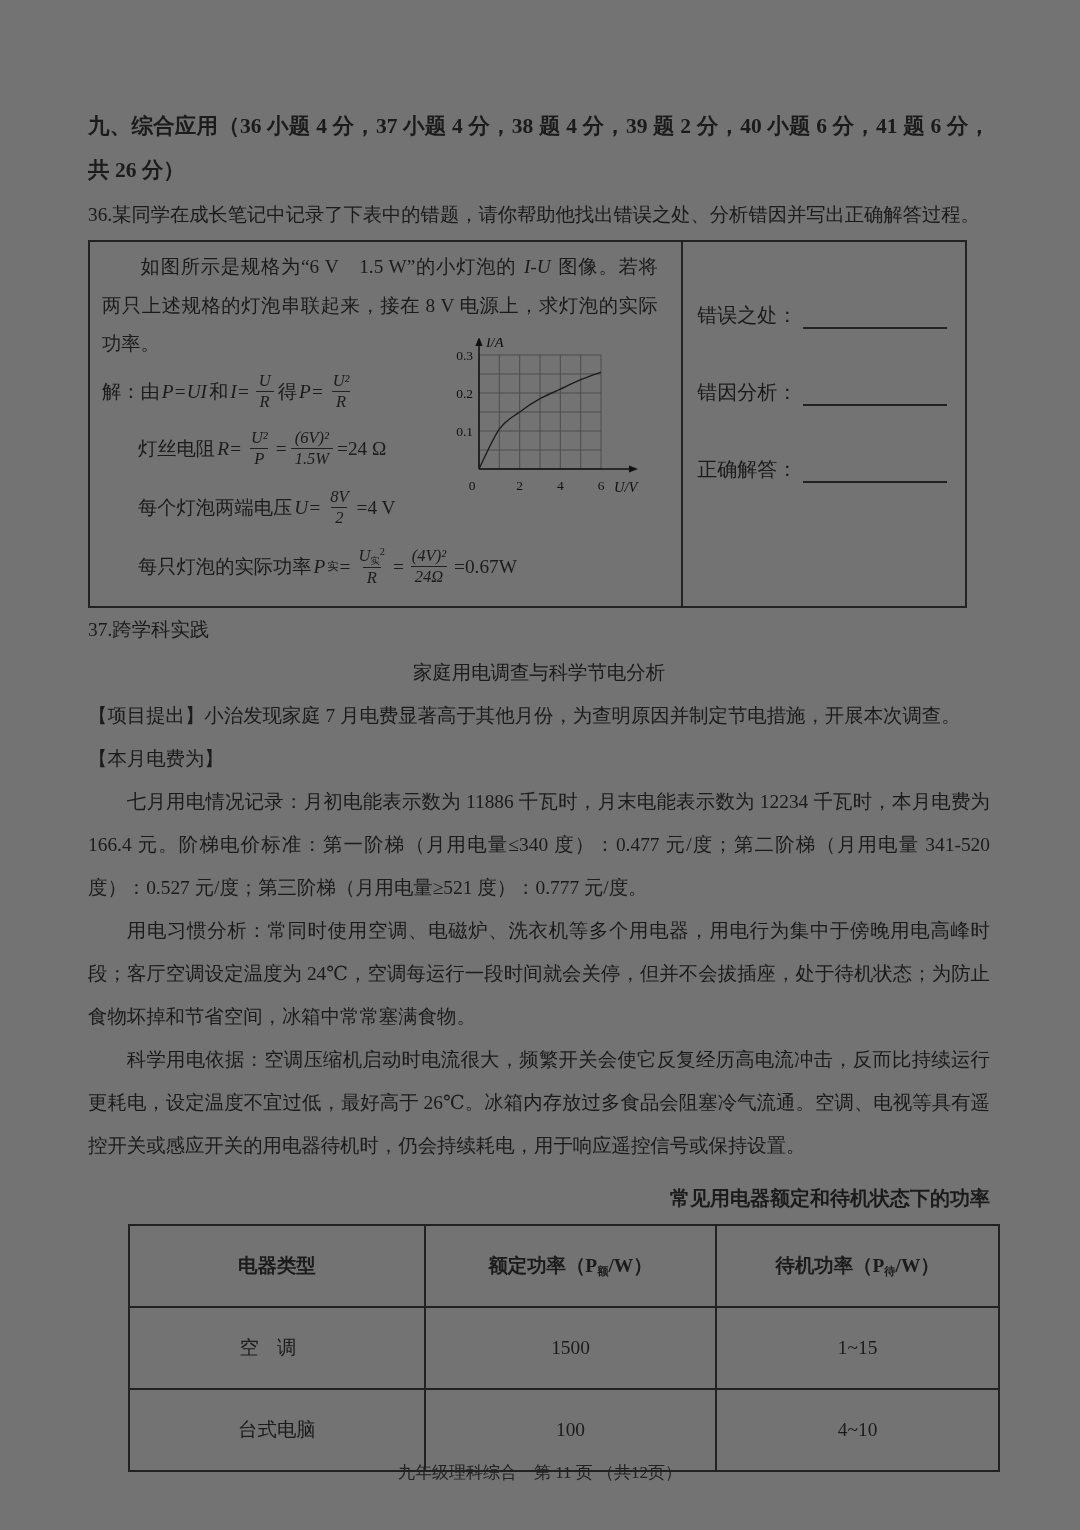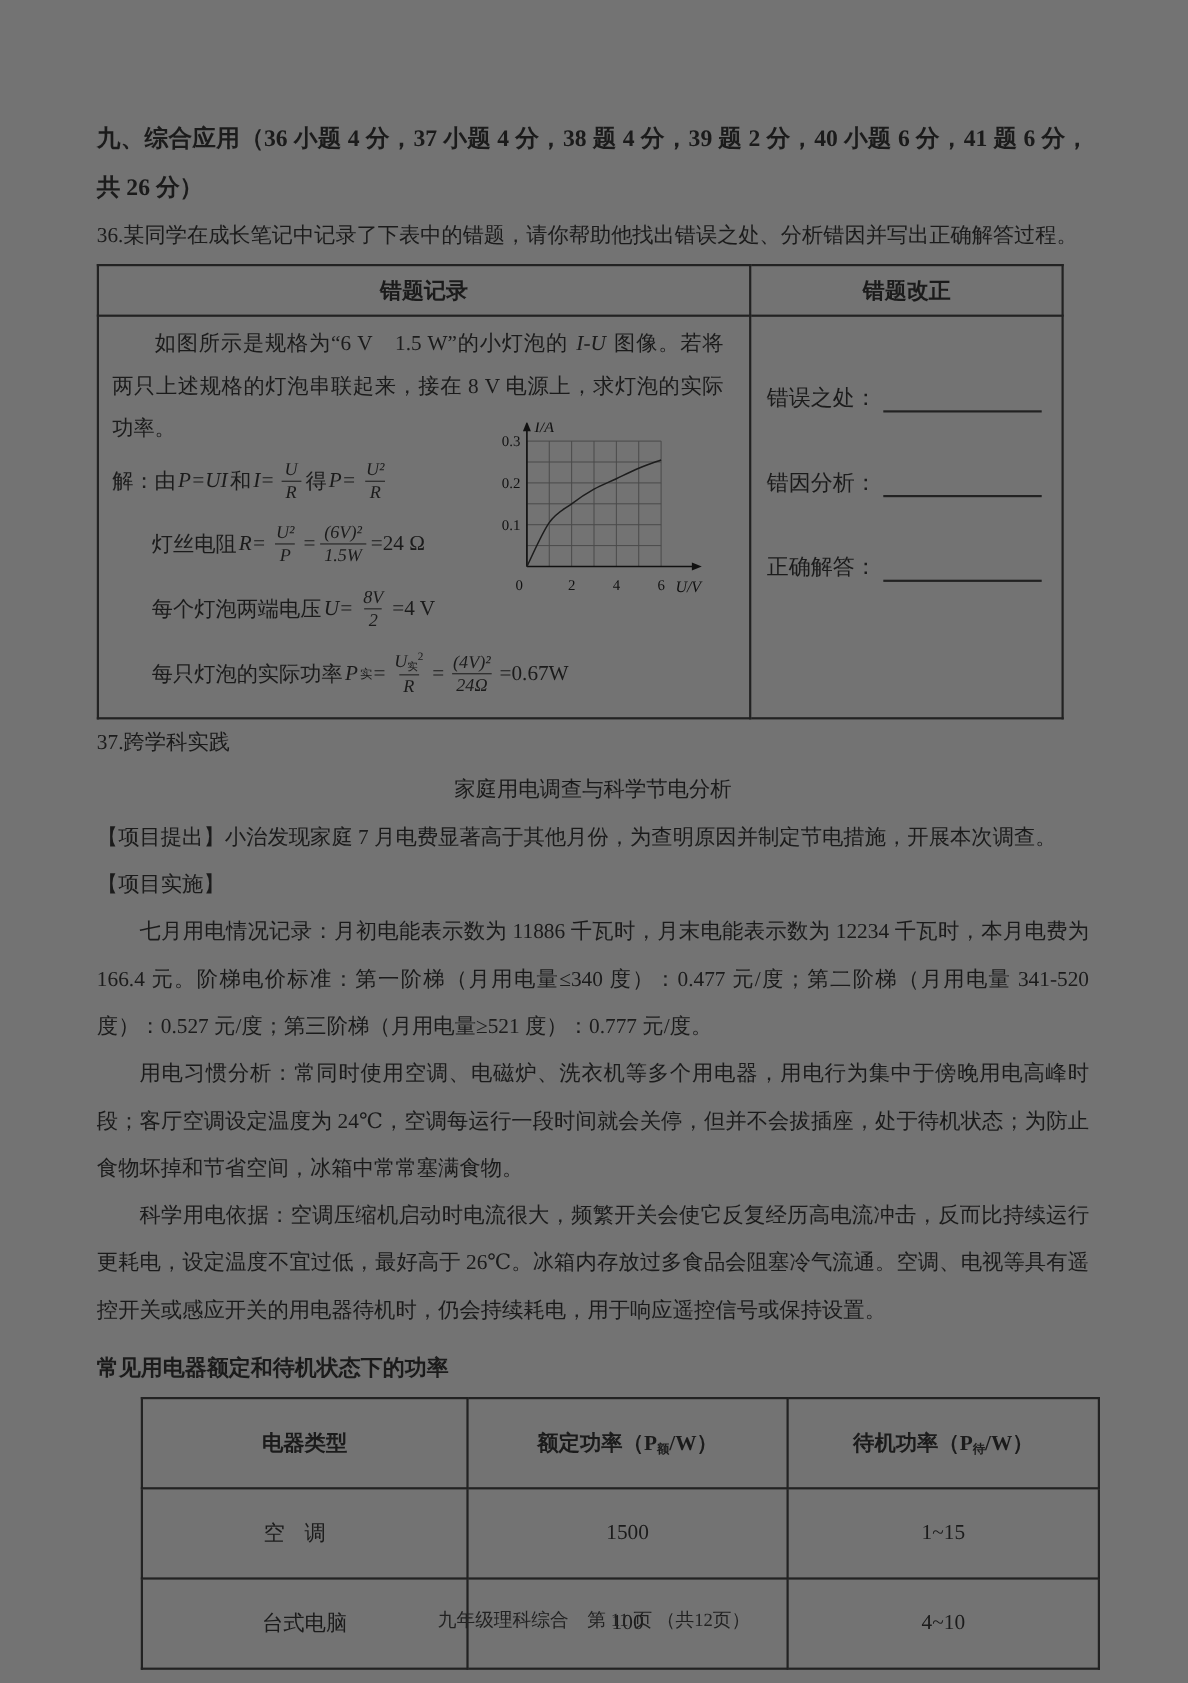--- a/index.html
+++ b/index.html
@@ -38,21 +38,21 @@
   .graph-wrap { position:absolute; top:96px; right:10px; width:240px; height:172px; }
   .blank-row { display:flex; align-items:flex-end; margin-bottom:50px; font-size:20px; }
   .blank-row:last-child { margin-bottom:0; }
   .blank-row .uline { flex:1; border-bottom:2px solid #222; margin-left:6px; height:1.1em; }
 
   
   .q37 p { margin:0; font-size:19.4px; line-height:43px; text-align:justify; }
   .q37 .q37-heading { text-align:left; }
   .q37 .subtitle { text-align:center; text-indent:0; }
   .q37 .ind { text-indent:2em; }
-  .power-title { text-align:left; font-weight:bold; font-size:20px; line-height:43px; margin:10px 0 0; }
+  .power-title { text-align:right; font-weight:bold; font-size:20px; line-height:43px; margin:10px 0 0; }
 
   
   table.power { width:872px; margin-left:40px; margin-top:4px; border-collapse:collapse; table-layout:fixed; text-align:center; }
   table.power th, table.power td { border:2px solid #222; height:50px; font-size:19.4px; font-weight:normal; padding:15px; }
   table.power th { font-weight:bold; }
   .cjk-space { letter-spacing:18px; margin-left:18px; }
 
   
   .footer { position:absolute; left:0; right:0; bottom:46px; text-align:center; font-size:17px; color:#222; }
 </style>
@@ -64,24 +64,20 @@
   <p class="section-heading">九、综合应用（36 小题 4 分，37 小题 4 分，38 题 4 分，39 题 2 分，40 小题 6 分，41 题 6 分，共 26 分）</p>
 
   <p class="q36-intro">36.某同学在成长笔记中记录了下表中的错题，请你帮助他找出错误之处、分析错因并写出正确解答过程。</p>
 
   <table class="err">
     <colgroup>
         <col style="width:67.6%">
         <col style="width:32.4%">
       </colgroup>
     <tbody>
-        <tr>
-      <th>错题记录</th>
-      <th>错题改正</th>
-    </tr>
     <tr>
       <td class="rec-cell">
         <p class="problem-text"><span>如图所示是规格为“6 V　1.5 W”的小灯泡的 </span><span class="fx">I-U</span><span> 图像。若将两只上述规格的灯泡串联起来，接在 8 V 电源上，求灯泡的实际功率。</span></p>
 
         <div class="sol-line l1">
           <span>解：由 </span>
               <span class="fx">P=UI</span>
               <span> 和 </span>
               <span class="fx">I=</span>
               <span class="frac">
@@ -187,21 +183,21 @@
         </div>
       </td>
     </tr>
   </tbody>
     </table>
 
   <div class="q37">
     <p class="q37-heading">37.跨学科实践</p>
     <p class="subtitle">家庭用电调查与科学节电分析</p>
     <p>【项目提出】小治发现家庭 7 月电费显著高于其他月份，为查明原因并制定节电措施，开展本次调查。</p>
-    <p>【项目实施】</p>
+    <p>【本月电费为】</p>
     <p class="ind">七月用电情况记录：月初电能表示数为 11886 千瓦时，月末电能表示数为 12234 千瓦时，本月电费为 166.4 元。阶梯电价标准：第一阶梯（月用电量≤340 度）：0.477 元/度；第二阶梯（月用电量 341-520 度）：0.527 元/度；第三阶梯（月用电量≥521 度）：0.777 元/度。</p>
     <p class="ind">用电习惯分析：常同时使用空调、电磁炉、洗衣机等多个用电器，用电行为集中于傍晚用电高峰时段；客厅空调设定温度为 24℃，空调每运行一段时间就会关停，但并不会拔插座，处于待机状态；为防止食物坏掉和节省空间，冰箱中常常塞满食物。</p>
     <p class="ind">科学用电依据：空调压缩机启动时电流很大，频繁开关会使它反复经历高电流冲击，反而比持续运行更耗电，设定温度不宜过低，最好高于 26℃。冰箱内存放过多食品会阻塞冷气流通。空调、电视等具有遥控开关或感应开关的用电器待机时，仍会持续耗电，用于响应遥控信号或保持设置。</p>
   </div>
 
   <p class="power-title">常见用电器额定和待机状态下的功率</p>
   <table class="power">
     <colgroup>
         <col style="width:34%">
         <col style="width:33.5%">

